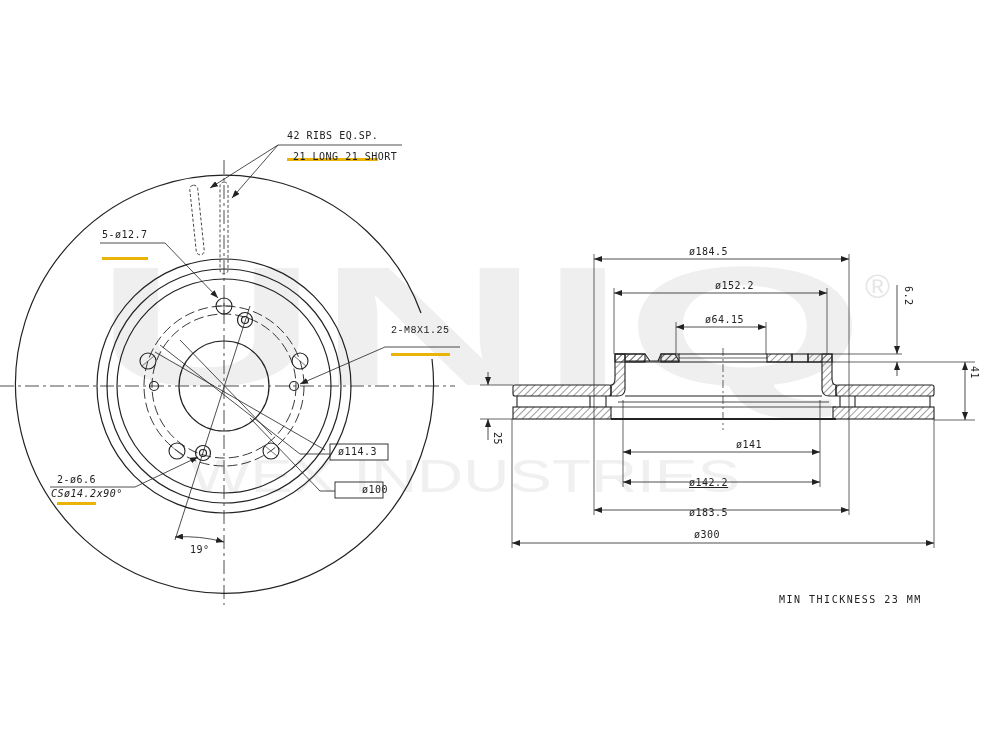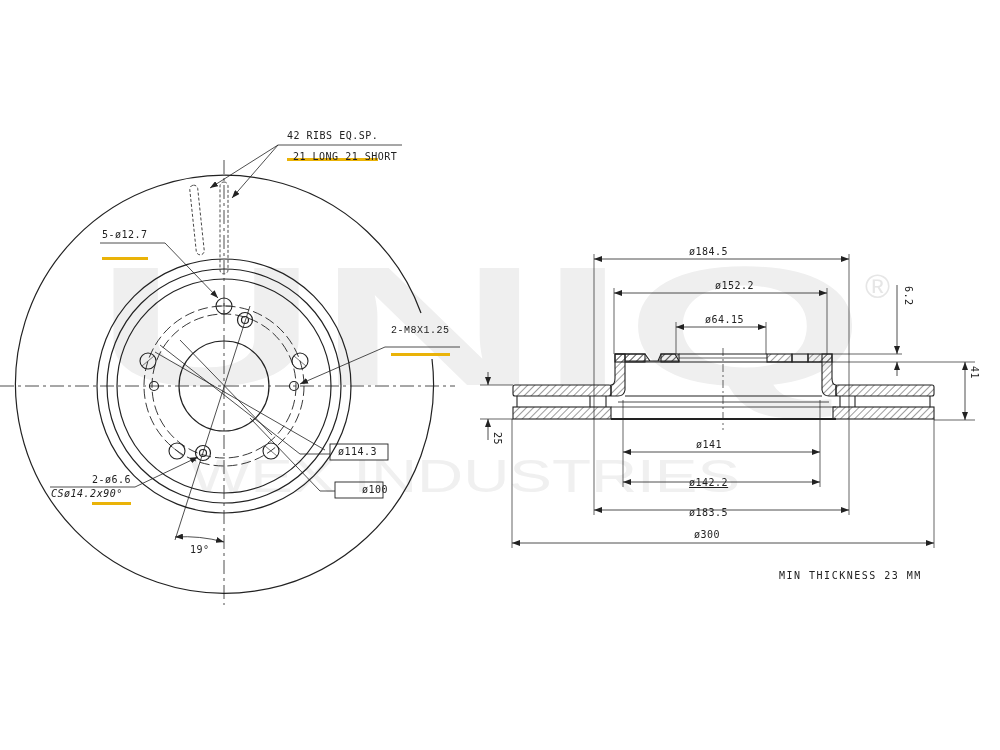--- a/index.html
+++ b/index.html
@@ -176,28 +176,28 @@
     </g>
   </g>
 </svg>
 
 <div class="lbl ul" style="left:287px;top:131px;">42 RIBS EQ.SP.</div>
 <div class="lbl" style="left:278px;top:152px;margin-left:15px;">21 LONG 21 SHORT</div>
 <div class="lbl ul" style="left:102px;top:230px;">5-ø12.7</div>
 <div class="lbl ul" style="left:391px;top:326px;font-family:Liberation Mono, monospace;">2-M8X1.25</div>
 <div class="lbl" style="left:338px;top:447px;">ø114.3</div>
 <div class="lbl" style="left:362px;top:485px;">ø100</div>
-<div class="lbl ul" style="left:57px;top:475px;margin-left:35px;">2-ø6.6</div>
+<div class="lbl ul" style="left:57px;top:475px;">2-ø6.6</div>
 <div class="lbl" style="left:51px;top:489px;font-style:italic;">CSø14.2x90°</div>
 <div class="lbl" style="left:190px;top:545px;">19°</div>
 
 <div class="lbl" style="left:689px;top:247px;">ø184.5</div>
 <div class="lbl" style="left:715px;top:281px;">ø152.2</div>
 <div class="lbl" style="left:705px;top:315px;">ø64.15</div>
-<div class="lbl" style="left:696px;top:440px;">ø141</div>
+<div class="lbl" style="left:736px;top:440px;">ø141</div>
 <div class="lbl" style="left:689px;top:478px;text-decoration:underline;">ø142.2</div>
 <div class="lbl" style="left:689px;top:508px;">ø183.5</div>
 <div class="lbl" style="left:694px;top:530px;">ø300</div>
 <div class="lbl vert" style="left:913px;top:286px;">6.2</div>
 <div class="lbl vert" style="left:979px;top:366px;">41</div>
 <div class="lbl vert" style="left:502px;top:432px;">25</div>
 
-<div class="lbl" style="left:779px;top:571px;letter-spacing:1.5px;text-align:right;">MIN THICKNESS 23 MM</div>
+<div class="lbl" style="left:779px;top:595px;letter-spacing:1.5px;text-align:right;">MIN THICKNESS 23 MM</div>
 
 </body></html>

